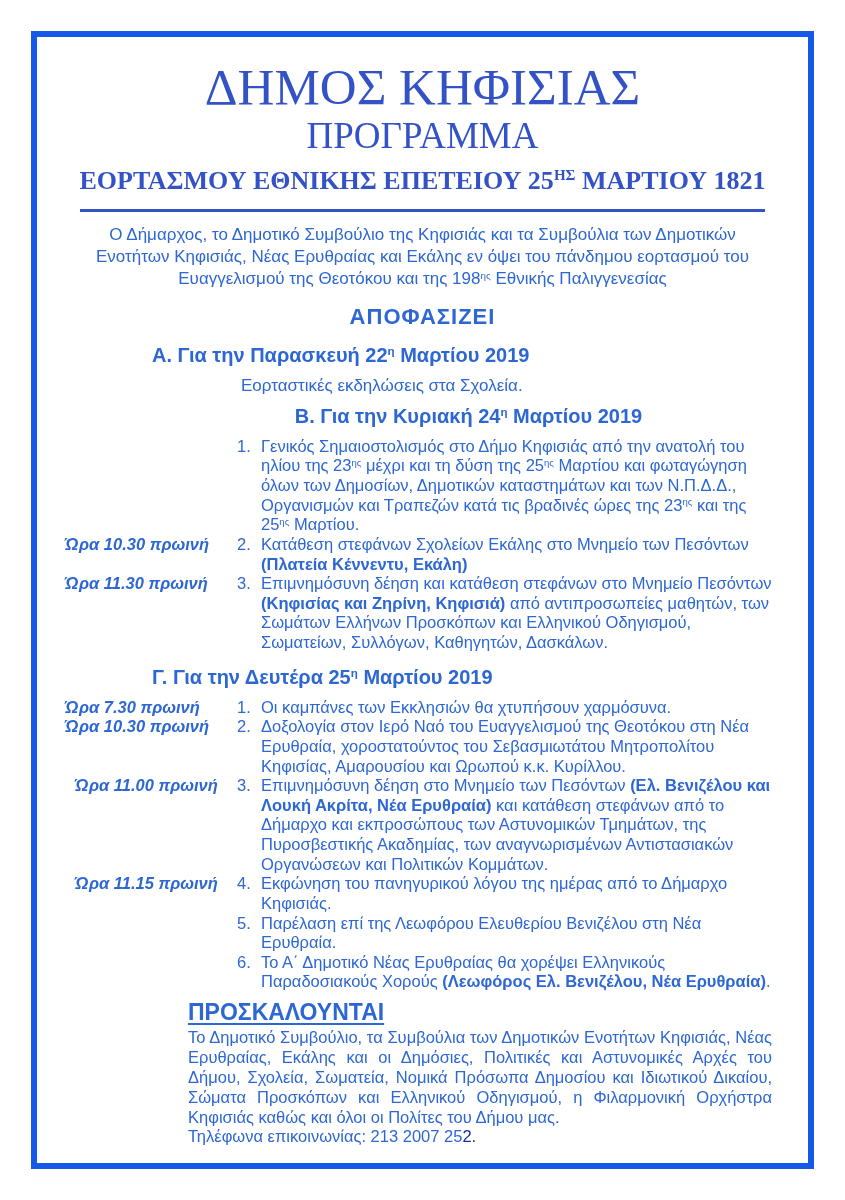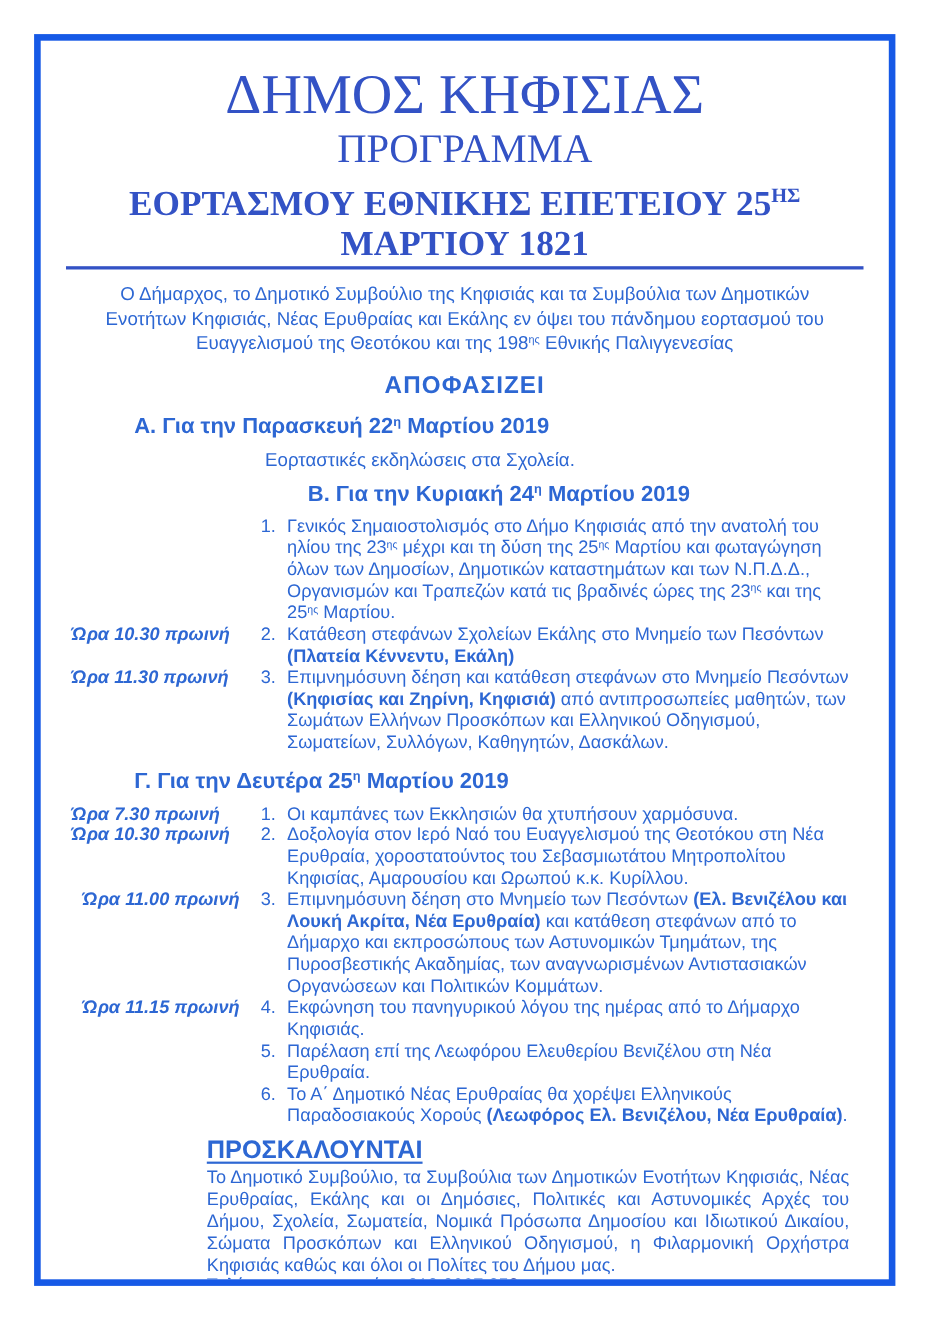--- a/index.html
+++ b/index.html
@@ -12,26 +12,26 @@
   html,body{width:845px;height:1200px;background:#ffffff;overflow:hidden;}
   body{font-family:"Liberation Sans","DejaVu Sans",sans-serif;color:var(--text-blue);position:relative;}
   .frame{position:absolute;left:31px;top:31px;right:31px;bottom:31px;border:6px solid var(--border-blue);pointer-events:none;}
   .content{position:absolute;left:37px;top:37px;right:37px;bottom:37px;padding:22px 23px 0 23px;overflow:hidden;}
   
   .hdr{text-align:center;font-family:"Liberation Serif","DejaVu Serif",serif;color:var(--heading-blue);}
   .h1{font-size:36px;line-height:1.12;}
   .h2{font-size:51px;line-height:1.1;}
   .h3{font-size:37px;line-height:1.12;}
   .subtitle-wrap{text-align:center;margin-top:9px;}
-  .subtitle{display:inline-block;font-family:"Liberation Serif","DejaVu Serif",serif;font-weight:bold;font-size:32px;color:var(--heading-blue);border-bottom:3px solid var(--heading-blue);padding-bottom:2px;}
+  .subtitle{display:inline-block;font-family:"Liberation Serif","DejaVu Serif",serif;font-weight:bold;font-size:26px;color:var(--heading-blue);border-bottom:3px solid var(--heading-blue);padding-bottom:13px;}
   
   .intro{margin:12px auto 0 auto;width:700px;text-align:center;font-size:17px;line-height:1.32;}
   .decision{margin-top:13px;text-align:center;font-weight:bold;font-size:22px;letter-spacing:1px;}
   
-  .sec-head{margin:14px 0 0 62px;font-weight:bold;font-size:20px;line-height:1.15;}
+  .sec-head{margin:14px 0 0 92px;font-weight:bold;font-size:20px;line-height:1.15;}
   .sec-head.b{margin-top:9px;text-align:center;}
   .sec-head.g{margin-top:13px;}
   .a-line{margin:9px 0 0 181px;font-size:17px;}
   .list{margin:9px 0 0 5px;}
   .item{display:grid;grid-template-columns:172px 24px 512px;font-size:16.5px;line-height:1.19;}
   .time{font-weight:bold;font-style:italic;white-space:nowrap;}
   .time.indent{padding-left:10px;}
   .num{text-align:left;}
   .txt{}
   .b{font-weight:bold;}

